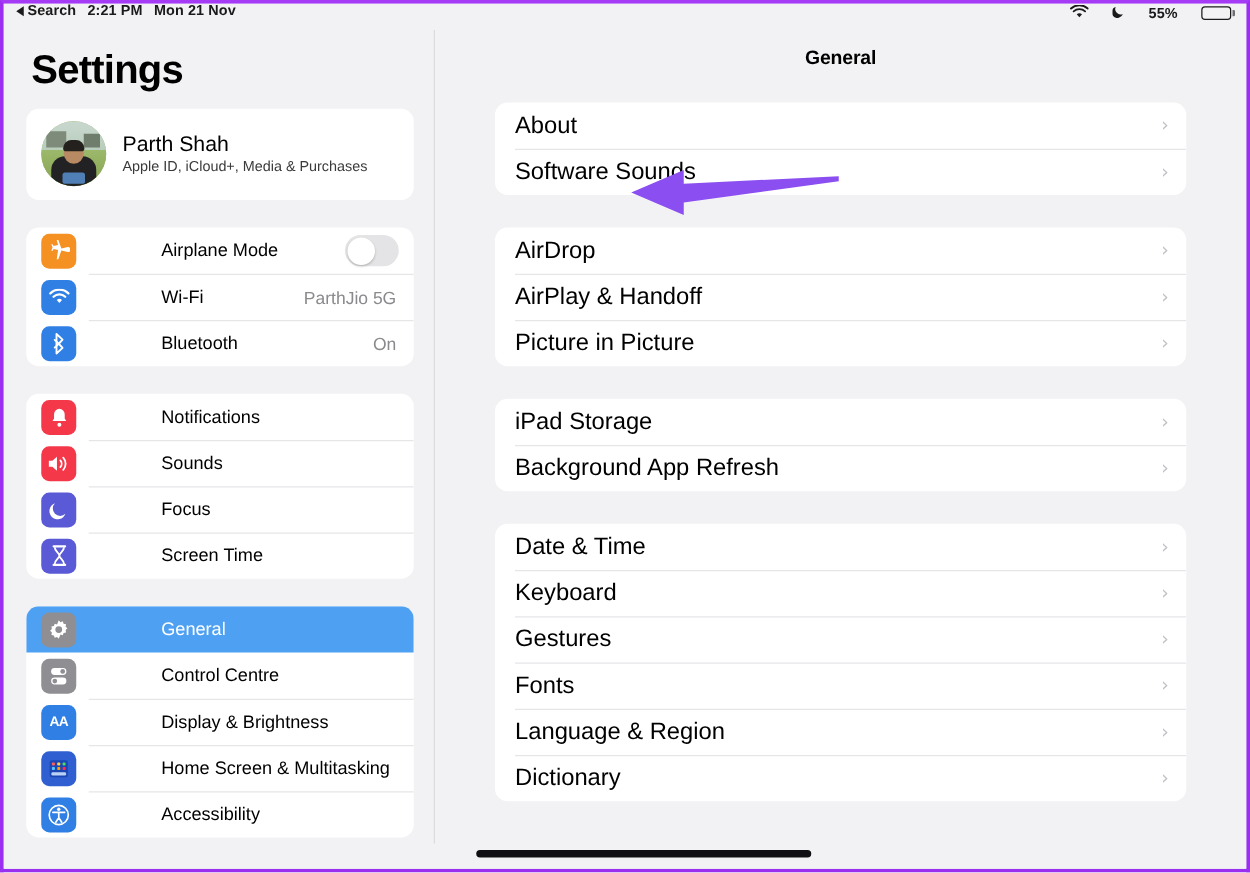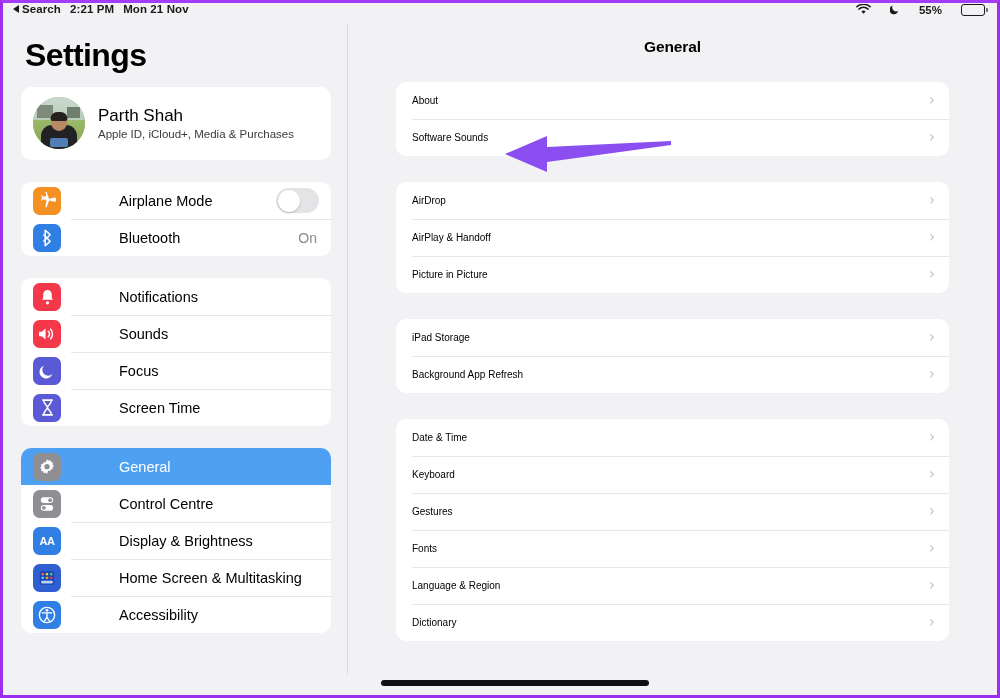--- a/index.html
+++ b/index.html
@@ -145,21 +145,21 @@
     content: "";
     position: absolute;
     left: 50px; right: 0; top: 0;
     height: 1px;
     background: #e6e6e9;
   }
   .row-icon {
     width: 28px; height: 28px;
     border-radius: 6.5px;
     flex: 0 0 28px;
-    margin-right: 10px;
+    margin-right: 20px;
     display: flex;
     align-items: center;
     justify-content: center;
     color: #fff;
   }
   .row-label { font-size: 14.5px; color: #000; flex: 1; }
   .row-value { font-size: 14px; color: #8a8a8e; margin-right: 2px; }
 
   .row.selected { background: #4ea1f2; }
   .row.selected .row-label { color: #ffffff; }
@@ -221,21 +221,21 @@
     position: relative;
     cursor: default;
   }
   .m-row + .m-row::before {
     content: "";
     position: absolute;
     left: 16px; right: 0; top: 0;
     height: 1px;
     background: #e6e6e9;
   }
-  .m-label { font-size: 10px; color: #000; flex: 1; }
+  .m-label { font-size: 19px; color: #000; flex: 1; }
   .chev {
     font-size: 15px;
     color: #c2c2c6;
     line-height: 1;
     font-family: "DejaVu Sans", sans-serif;
   }
 
   
   .arrow-annot {
     position: absolute;
@@ -333,20 +333,31 @@
             <svg width="17" height="17" viewBox="0 0 20 20">
                 <path d="M18 11.4 11.9 9.9 9 18h-1.5l1.3-8.6-4.2-1 -1 1.7H2.4L3.6 7 2.4 3.9h1.2l1 1.7 4.2-1L7.5 0H9l2.9 8.1 6.1-1.5a1 1 0 0 1 0 4.8z" fill="#fff"></path>
               </svg>
           </span>
           <span class="row-label">Airplane Mode</span>
           <span class="toggle">
               <span class="knob"></span>
             </span>
         </div>
 
+        <div class="row">
+          <span class="row-icon ic-blue">
+            <svg width="17" height="13" viewBox="0 0 16 12">
+              <path d="M8 10.6 6 8.4a2.9 2.9 0 0 1 4 0z" fill="#fff"></path>
+              <path d="M3.6 5.9a6.3 6.3 0 0 1 8.8 0" stroke="#fff" stroke-width="1.7" fill="none" stroke-linecap="round"></path>
+              <path d="M1.2 3.4a9.7 9.7 0 0 1 13.6 0" stroke="#fff" stroke-width="1.7" fill="none" stroke-linecap="round"></path>
+            </svg>
+          </span>
+          <span class="row-label">Wi-Fi</span>
+          <span class="row-value">ParthJio 5G</span>
+        </div>
 
         <div class="row">
           <span class="row-icon ic-blue">
             <svg width="12" height="18" viewBox="0 0 12 20">
                 <path d="M4 1.4 9.4 6.3 6 10l3.4 3.7L4 18.6V1.4z" fill="none" stroke="#fff" stroke-width="1.7" stroke-linejoin="round"></path>
                 <path d="M6 10 2.4 6.6M6 10l-3.6 3.4" stroke="#fff" stroke-width="1.7" stroke-linecap="round"></path>
               </svg>
           </span>
           <span class="row-label">Bluetooth</span>
           <span class="row-value">On</span>

